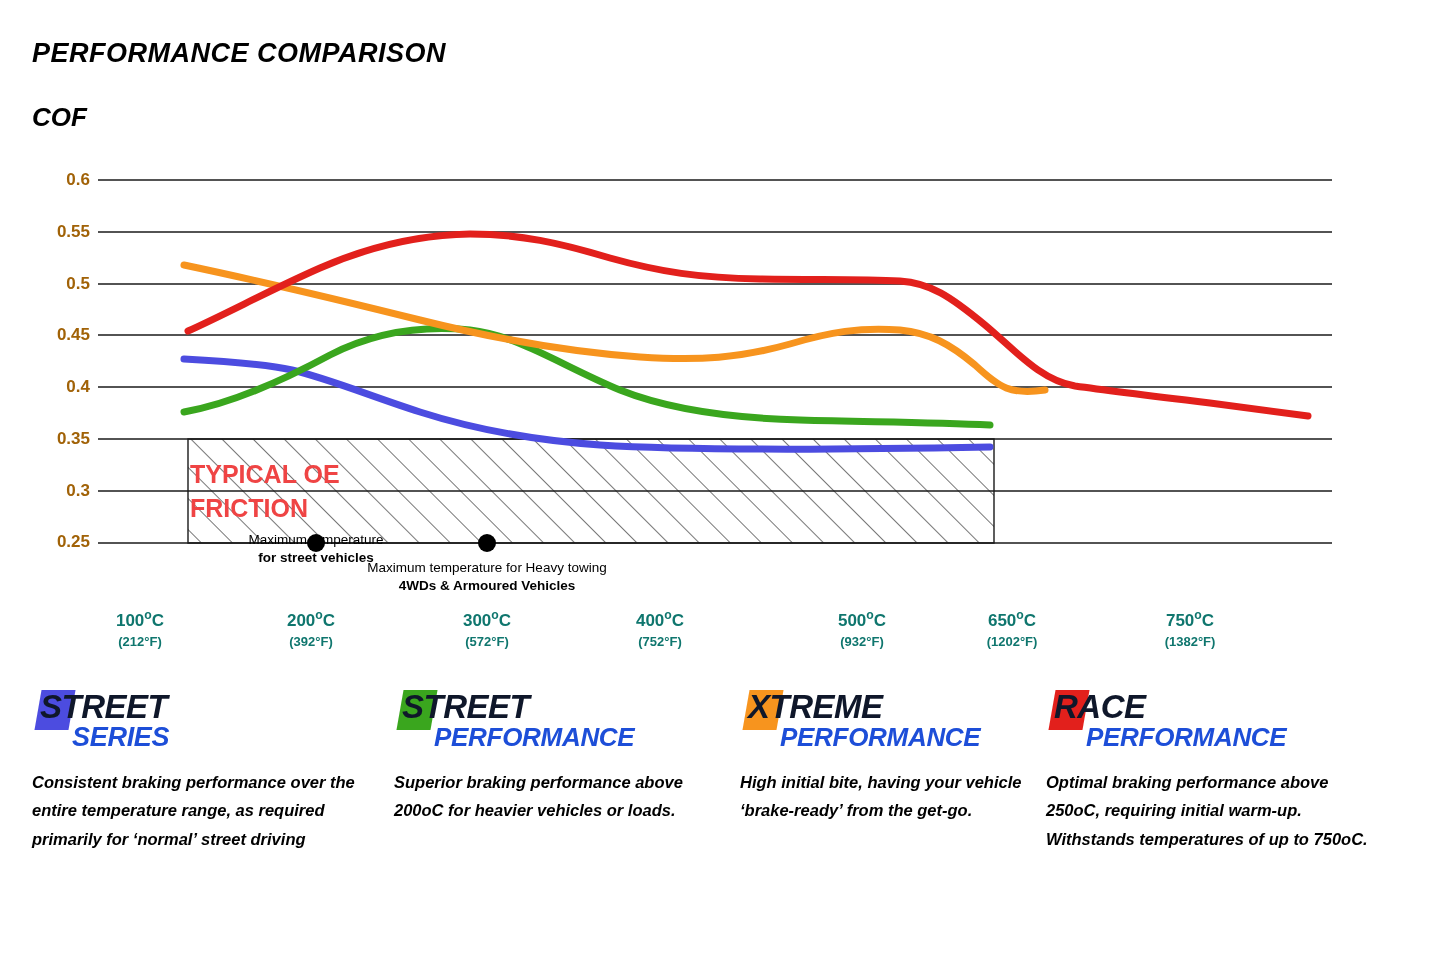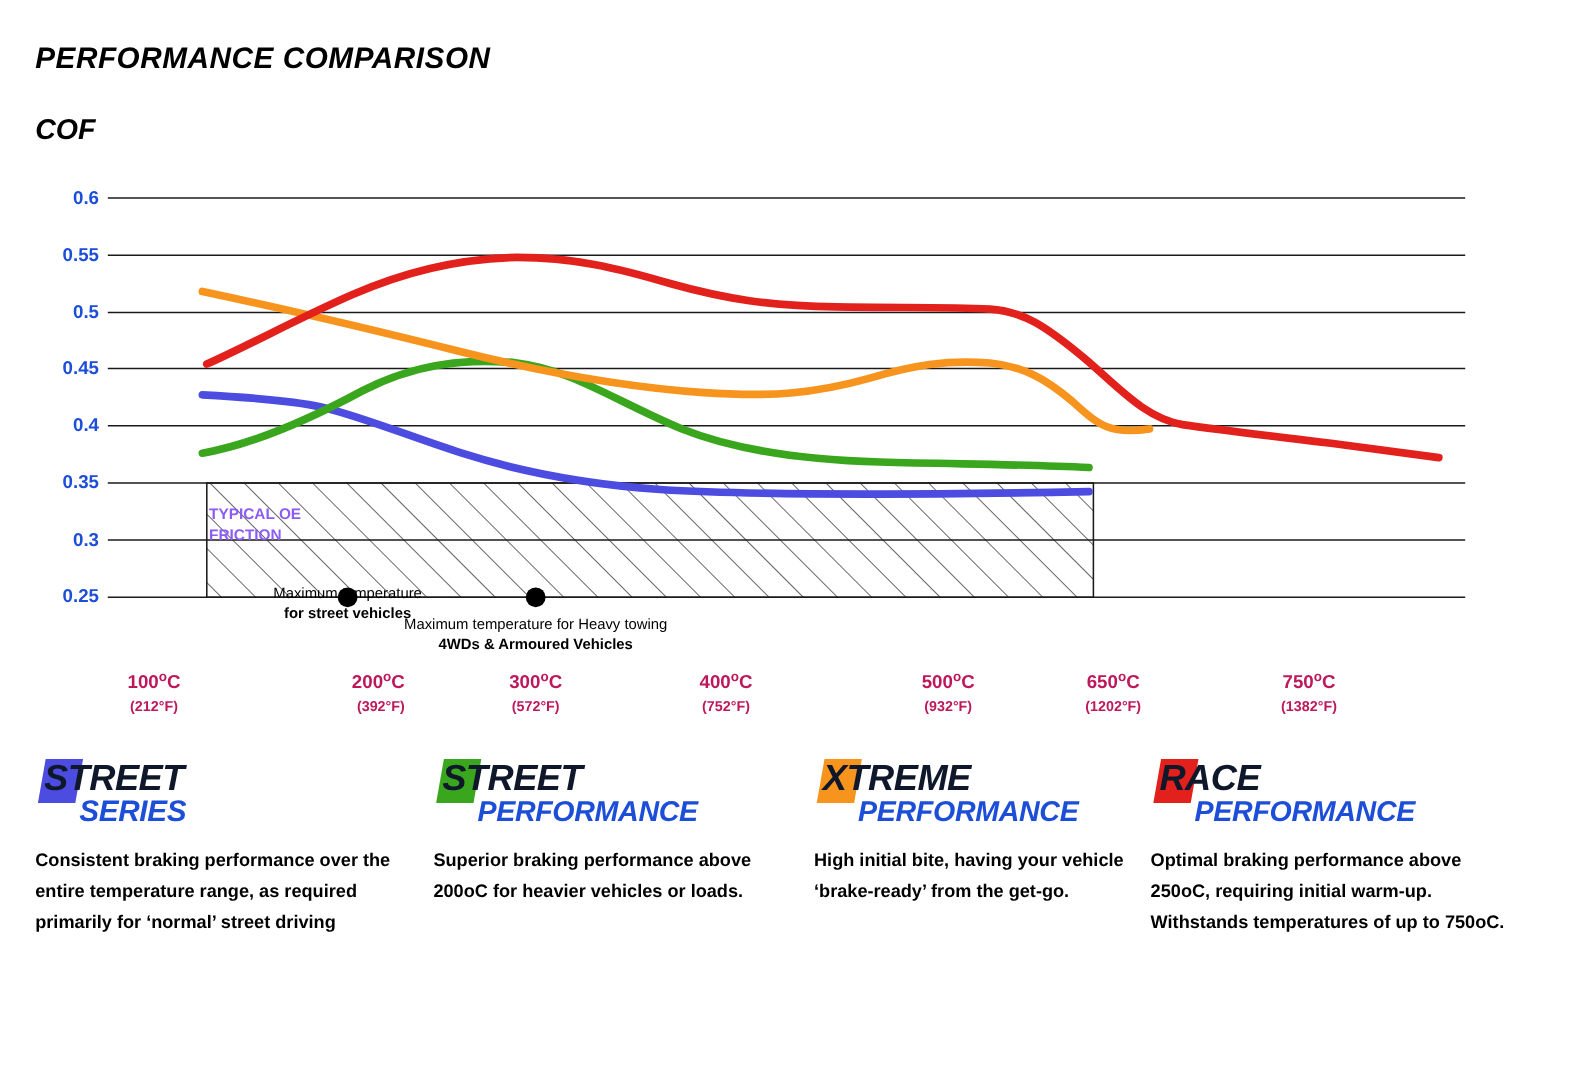--- a/index.html
+++ b/index.html
@@ -51,44 +51,44 @@
     position: absolute;
     left: 0;
     top: 0;
   }
   .ytick {
     position: absolute;
     width: 60px;
     text-align: right;
     font-size: 17px;
     font-weight: bold;
-    color: #1d4ed8;
+    color: #a16207;
   }
   .xtick {
     position: absolute;
     width: 140px;
     text-align: center;
     font-size: 17px;
     font-weight: bold;
-    color: #be185d;
+    color: #0f766e;
   }
   .xtick .f {
     display: block;
     font-size: 13px;
     font-weight: bold;
     margin-top: 3px;
   }
   .sup { font-size: 0.72em; vertical-align: super; }
   .oe-label {
     position: absolute;
     left: 190px;
     top: 458px;
-    font-size: 14px;
-    font-weight: bold;
-    color: #8b5cf6;
+    font-size: 25px;
+    font-weight: bold;
+    color: #ef4444;
     line-height: 1.35;
     width: 180px;
   }
   .annot {
     position: absolute;
     text-align: center;
     font-size: 13.5px;
     line-height: 1.3;
     color: #000;
   }
@@ -143,20 +143,21 @@
     letter-spacing: -0.3px;
     color: #1d4ed8;
   }
   .logo.sp .word2 { font-size: 26px; left: 40px; }
   .desc {
     font-size: 16.5px;
     font-weight: bold;
     line-height: 1.72;
     color: #000;
     margin-top: 8px;
+    font-style: italic;
   }
 </style>
 </head>
 <body>
 
 <div class="page">
 
   <div class="title">PERFORMANCE COMPARISON</div>
   <div class="cof-label">COF</div>
 
@@ -217,21 +218,21 @@
 
     <div class="annot" style="left:337px; top:559px; width:300px;">
       <span class="l1">Maximum temperature for Heavy towing</span><br>
       <span class="l2">4WDs &amp; Armoured Vehicles</span>
     </div>
 
     <div class="xtick" style="left:70px;  top:608px;">
       <span>100</span><span class="sup">o</span><span>C</span>
       <span class="f">(212°F)</span>
     </div>
-    <div class="xtick" style="left:228px; top:608px;text-align:right;">
+    <div class="xtick" style="left:241px; top:608px;">
       <span>200</span><span class="sup">o</span><span>C</span>
       <span class="f">(392°F)</span>
     </div>
     <div class="xtick" style="left:417px; top:608px;">
       <span>300</span><span class="sup">o</span><span>C</span>
       <span class="f">(572°F)</span>
     </div>
     <div class="xtick" style="left:590px; top:608px;">
       <span>400</span><span class="sup">o</span><span>C</span>
       <span class="f">(752°F)</span>

